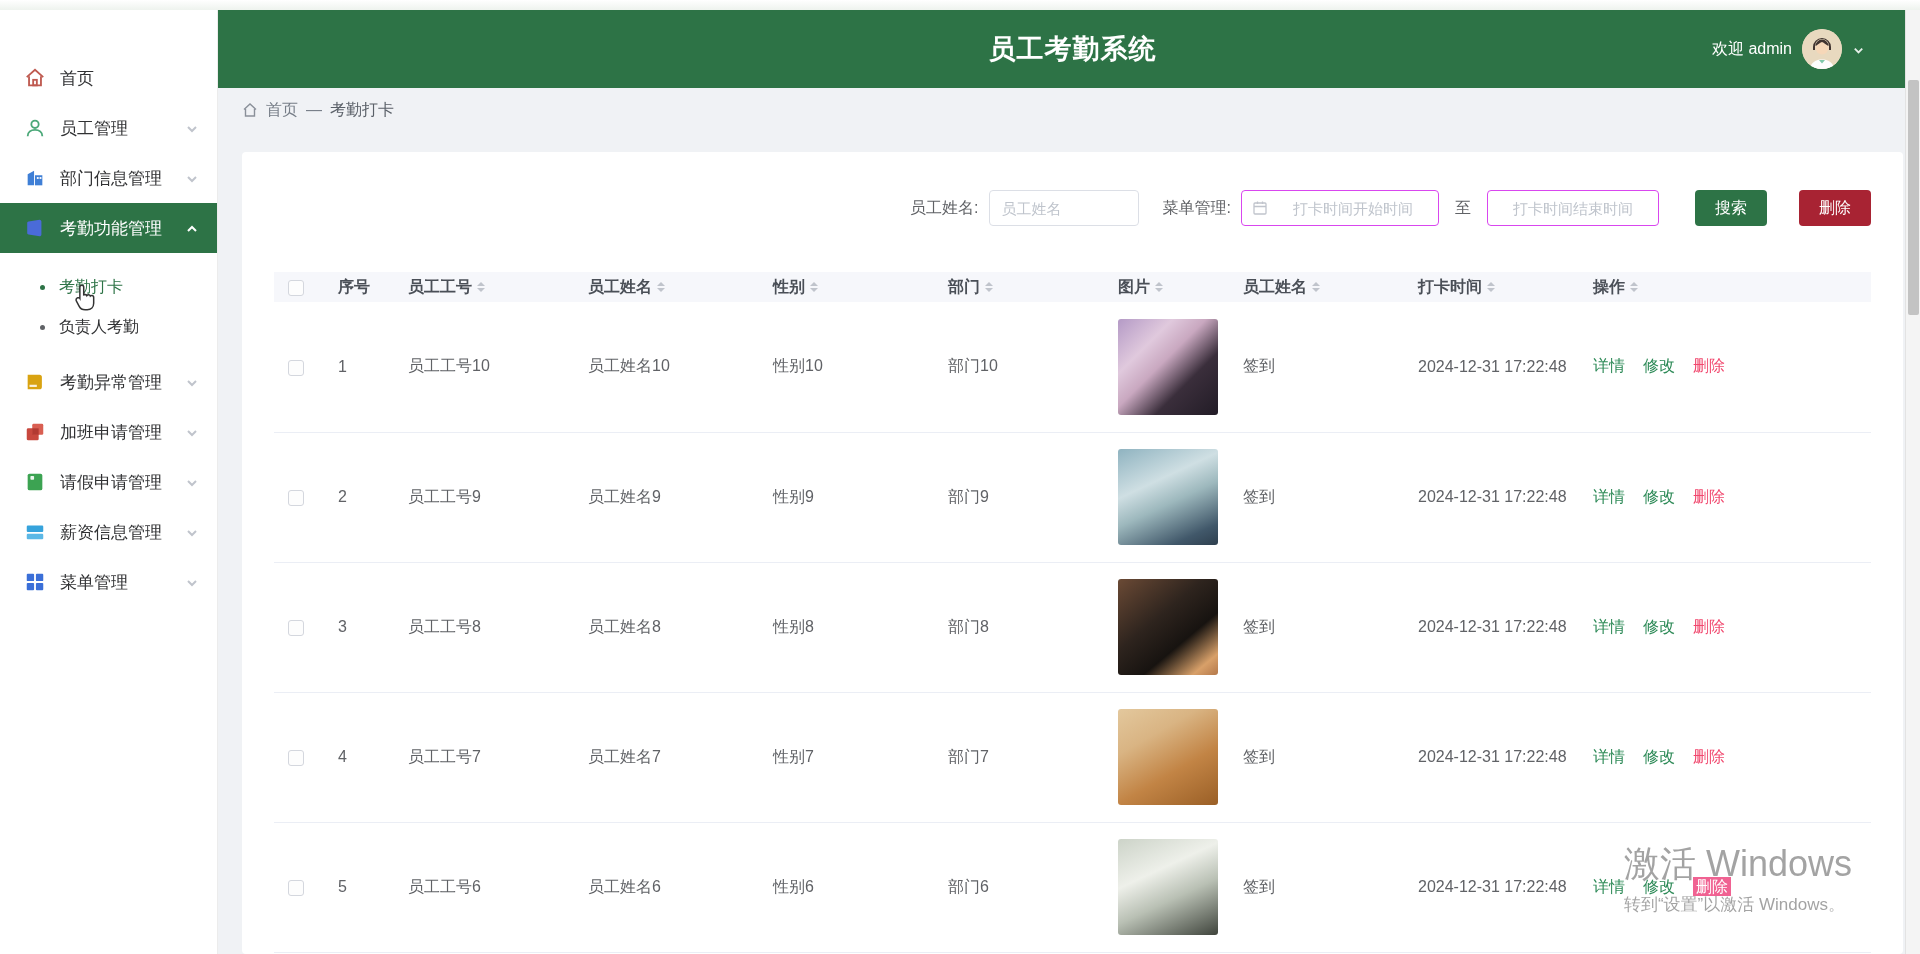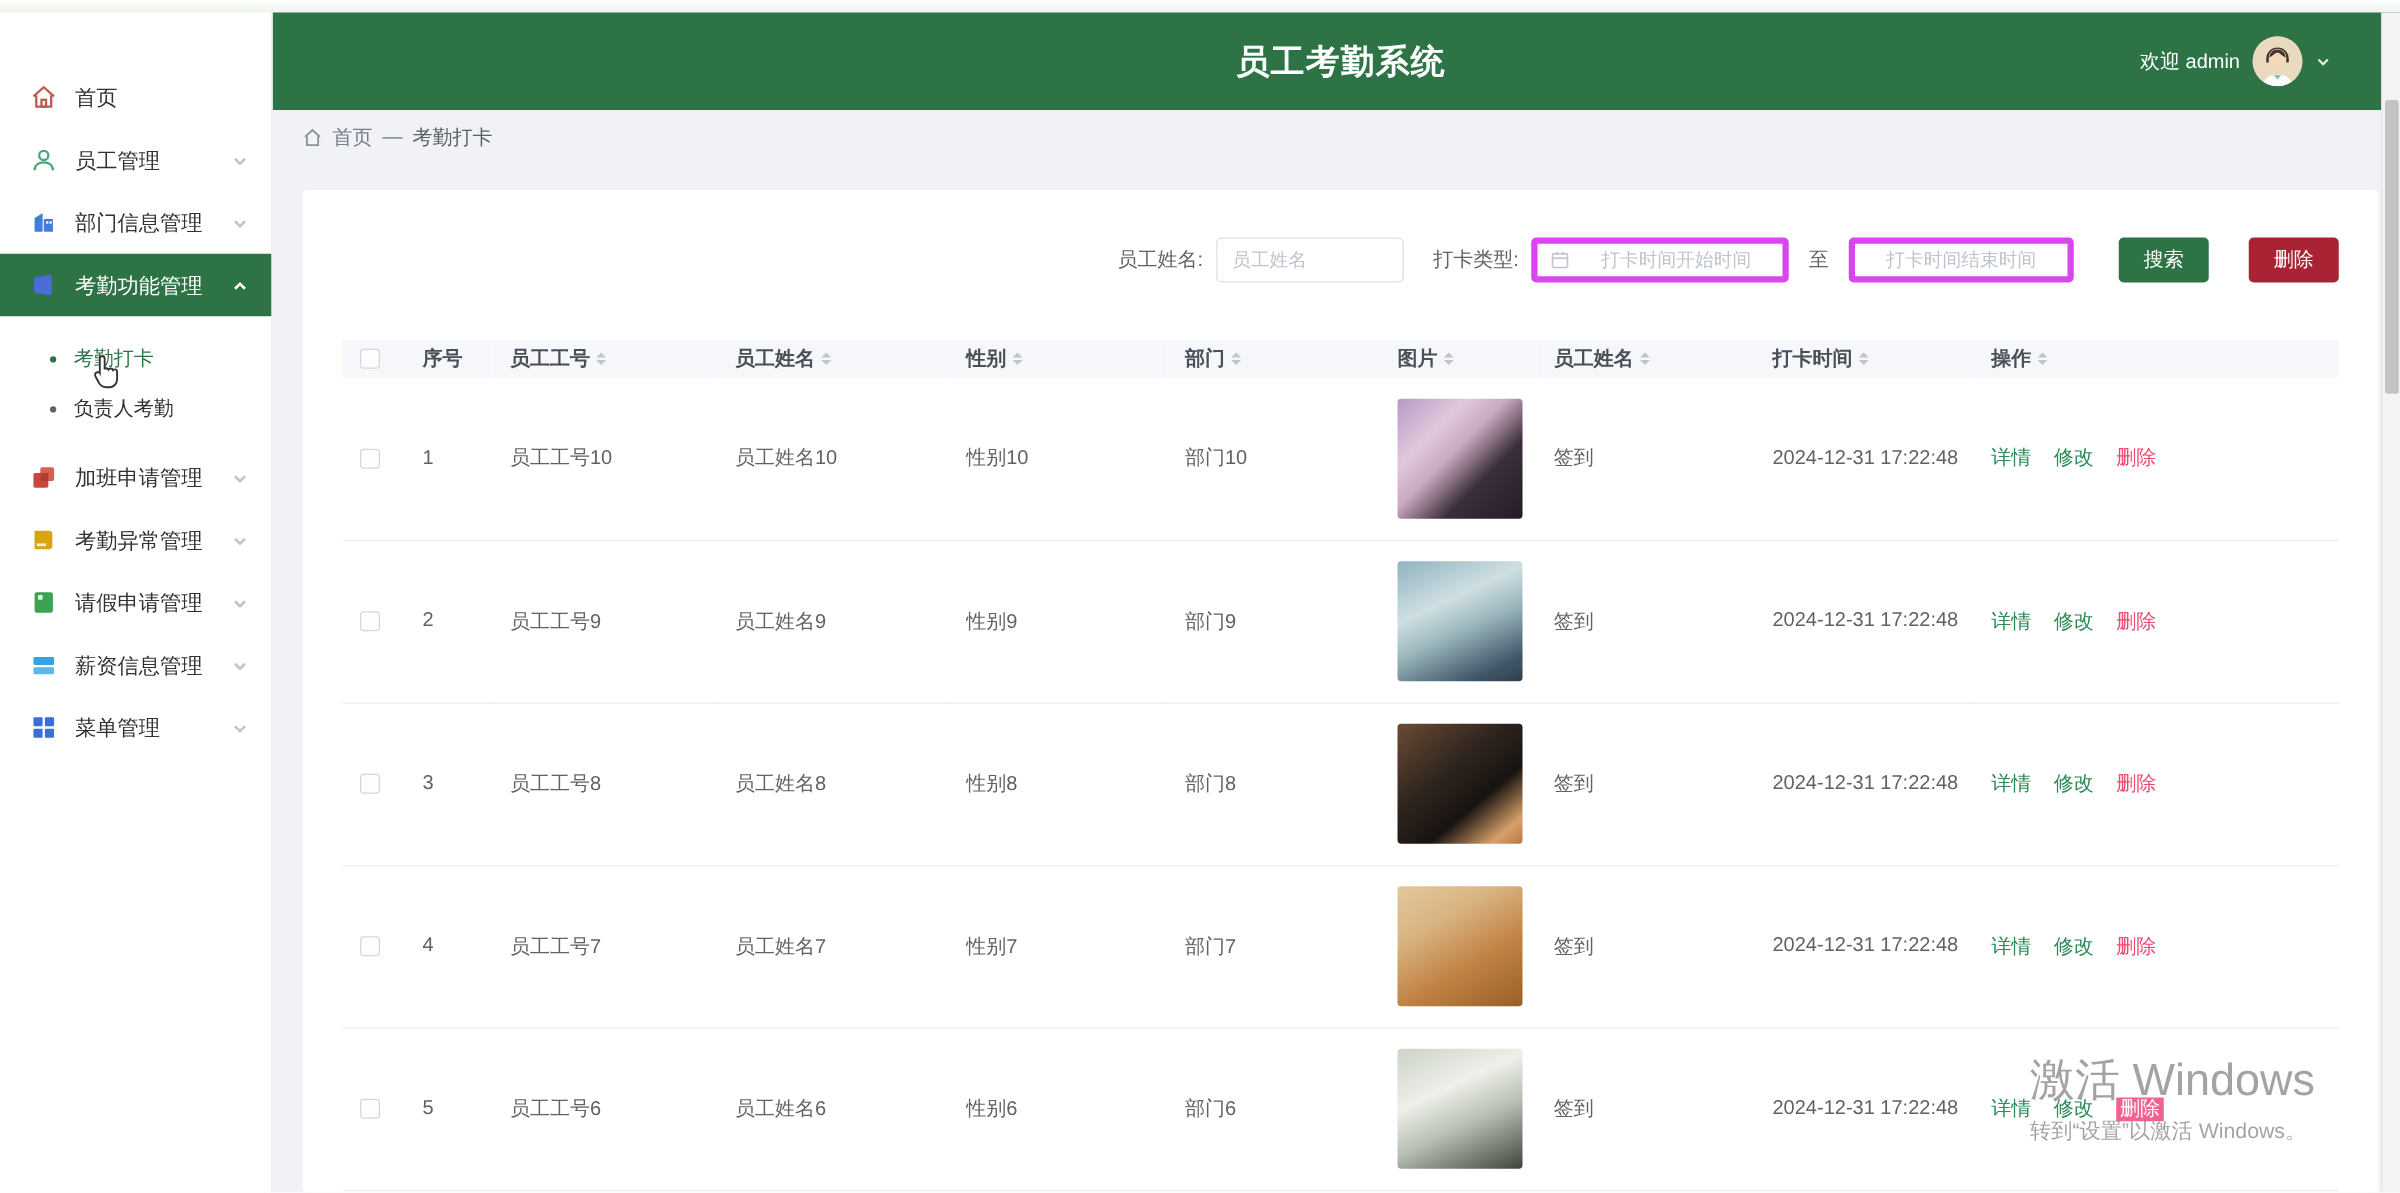--- a/index.html
+++ b/index.html
@@ -39,21 +39,21 @@
   .breadcrumb .home-ic { width:16px; height:16px; color:#8a9099; }
   .breadcrumb .cur { color:#5a6068; }
 
   .card { flex:1; background:#fff; margin:20px 24px 0 24px; border-radius:4px; padding:0 32px; overflow:hidden; }
 
   
   .search-row { display:flex; justify-content:flex-end; align-items:center; margin-top:38px; height:36px; gap:10px; font-size:16px; color:#606266; }
   .inp { height:36px; border:1px solid #dcdfe6; border-radius:4px; background:#fff; font-size:15px; color:#606266; padding:0 12px; outline:none; font-family:inherit; }
   .inp::placeholder { color:#bfc4cc; }
   .name-inp { width:150px; margin-right:14px; }
-  .date-inp { display:flex; align-items:center; border:5px solid #d946ef; border-radius:4px; height:36px; background:#fff; padding:0 10px; }
+  .date-inp { display:flex; align-items:center; border:1px solid #d946ef; border-radius:4px; height:36px; background:#fff; padding:0 10px; }
   .date-inp .cal { width:16px; height:16px; color:#c0c4cc; margin-right:10px; }
   .date-inp input { border:none; outline:none; font-size:15px; color:#606266; width:150px; font-family:inherit; text-align:center; }
   .date-inp input::placeholder { color:#bfc4cc; }
   .zhi { padding:0 6px; color:#606266; }
   .btn { height:36px; border:none; border-radius:4px; color:#fff; font-size:16px; padding:0 20px; cursor:pointer; font-family:inherit; }
   .btn-search { background:#2d7346; margin-left:26px; }
   .btn-del { background:#a82333; margin-left:22px; }
 
   
   table { border-collapse:collapse; table-layout:fixed; width:1597px; margin-top:46px; }
@@ -158,42 +158,42 @@
           <span>考勤打卡</span>
         </div>
         <div class="sub-item">
           <span class="dot"></span>
           <span>负责人考勤</span>
         </div>
       </div>
 
       <div class="side-item">
         <span class="ico">
+          <svg viewBox="0 0 24 24" width="22" height="22" fill="#d9a311">
+              <path d="M4 4 h13 c1.5 0 2.5 1 2.5 2.5 v11 c0 1.5-1 2.5-2.5 2.5 H4 z"></path>
+              <rect x="6" y="15" width="8" height="2.4" fill="#fff" opacity="0.85"></rect>
+            </svg>
+        </span>
+        <span class="lbl">考勤异常管理</span>
+        <span class="chev">
+          <svg viewBox="0 0 14 14" width="14" height="14" fill="none" stroke="currentColor" stroke-width="2">
+              <path d="M3 5 L7 9 L11 5"></path>
+            </svg>
+        </span>
+      </div>
+
+      <div class="side-item">
+        <span class="ico">
           <svg viewBox="0 0 24 24" width="22" height="22">
               <rect x="3" y="8" width="13" height="13" rx="1.5" fill="#c8483e"></rect>
               <rect x="9" y="3" width="12" height="12" rx="1.5" fill="#d95f52"></rect>
               <rect x="9" y="8" width="7" height="7" fill="#b23a32"></rect>
             </svg>
         </span>
         <span class="lbl">加班申请管理</span>
-        <span class="chev">
-          <svg viewBox="0 0 14 14" width="14" height="14" fill="none" stroke="currentColor" stroke-width="2">
-              <path d="M3 5 L7 9 L11 5"></path>
-            </svg>
-        </span>
-      </div>
-
-      <div class="side-item">
-        <span class="ico">
-          <svg viewBox="0 0 24 24" width="22" height="22" fill="#d9a311">
-              <path d="M4 4 h13 c1.5 0 2.5 1 2.5 2.5 v11 c0 1.5-1 2.5-2.5 2.5 H4 z"></path>
-              <rect x="6" y="15" width="8" height="2.4" fill="#fff" opacity="0.85"></rect>
-            </svg>
-        </span>
-        <span class="lbl">考勤异常管理</span>
         <span class="chev">
           <svg viewBox="0 0 14 14" width="14" height="14" fill="none" stroke="currentColor" stroke-width="2">
               <path d="M3 5 L7 9 L11 5"></path>
             </svg>
         </span>
       </div>
 
       <div class="side-item">
         <span class="ico">
           <svg viewBox="0 0 24 24" width="22" height="22">
@@ -282,21 +282,21 @@
         <span>首页</span>
         <span>—</span>
         <span class="cur">考勤打卡</span>
       </div>
 
       <div class="card">
 
         <div class="search-row">
           <span>员工姓名:</span>
           <input class="inp name-inp" type="text" placeholder="员工姓名" style="">
-          <span>打卡类型:</span>
+          <span>菜单管理:</span>
           <span class="date-inp">
             <span class="cal">
               <svg viewBox="0 0 16 16" width="16" height="16" fill="none" stroke="currentColor" stroke-width="1.3">
                   <rect x="2" y="3" width="12" height="11" rx="1"></rect>
                   <path d="M2 6.5 H14"></path>
                   <path d="M5.5 1.5 V4 M10.5 1.5 V4"></path>
                 </svg>
             </span>
             <input type="text" placeholder="打卡时间开始时间" style="">
           </span>

